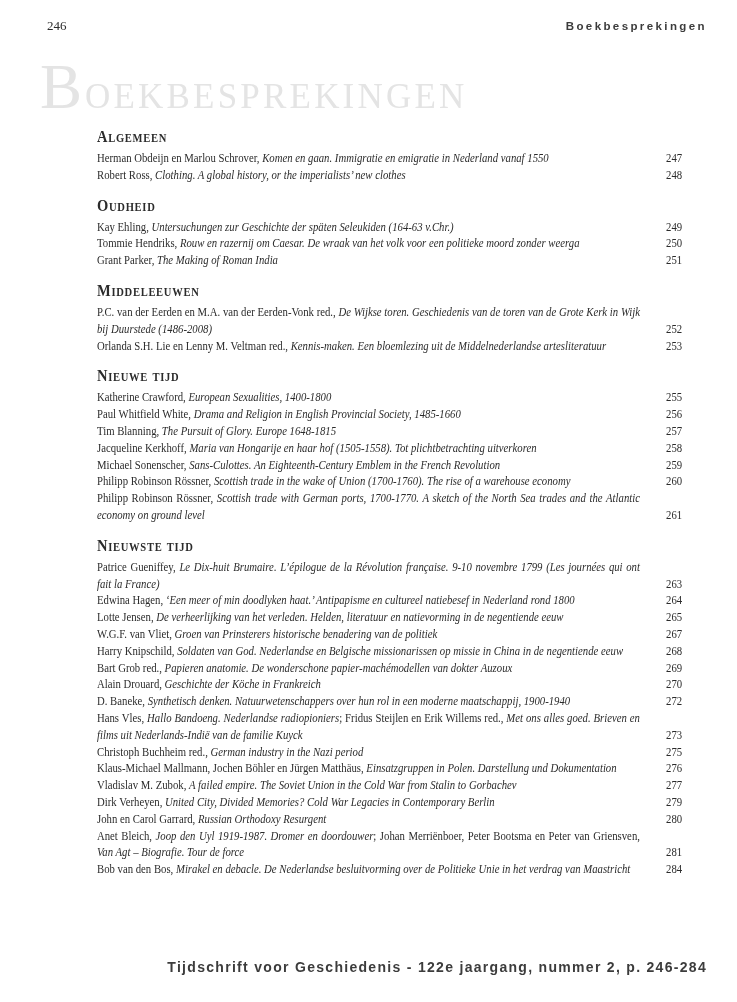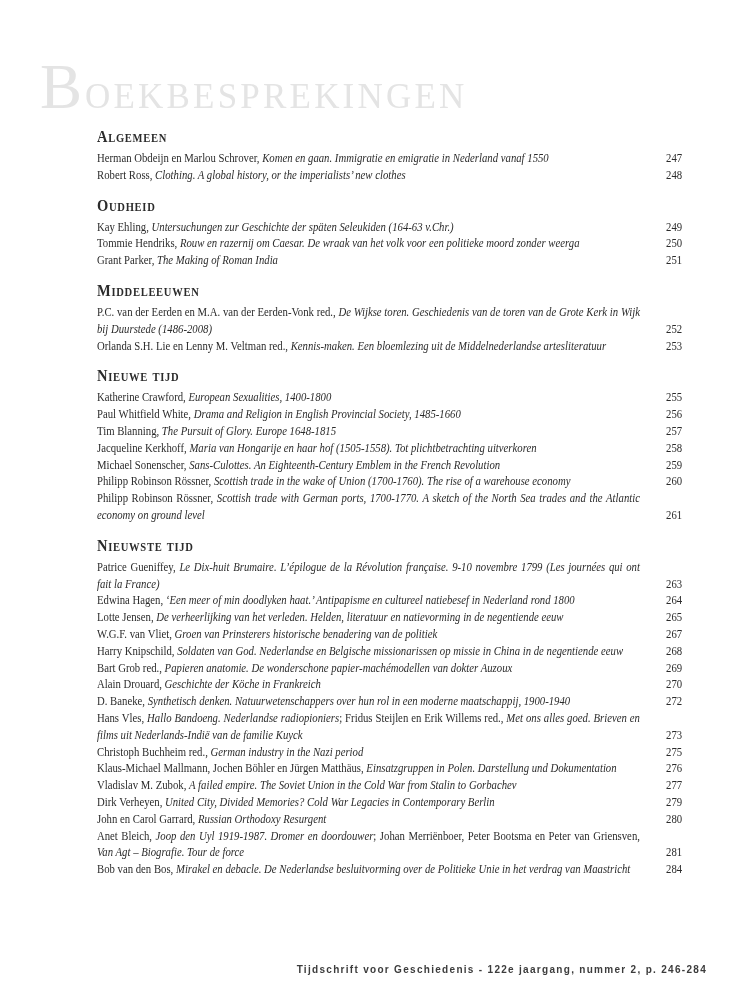--- a/index.html
+++ b/index.html
@@ -82,31 +82,35 @@
     text-align: right;
     font-size: 12.2px;
   }
 
   
   .page-footer {
     position: absolute;
     right: 30px;
     bottom: 27px;
     font-family: "Liberation Sans", sans-serif;
-    font-size: 10px;
+    font-size: 14px;
     font-weight: bold;
     letter-spacing: 1.3px;
     color: #3c3c3c;
   }
 </style>
 </head>
 <body>
 
 <div class="page">
 
+  <div class="page-header">
+    <span class="folio">246</span>
+    <span class="running-title">Boekbesprekingen</span>
+  </div>
 
   <div class="watermark">
     <span class="wm-initial">B</span><span class="wm-rest">OEKBESPREKINGEN</span>
   </div>
 
   <main class="toc">
 
   <section class="toc-section">
         <h2 class="section-heading">Algemeen</h2>
         <div class="entry">

